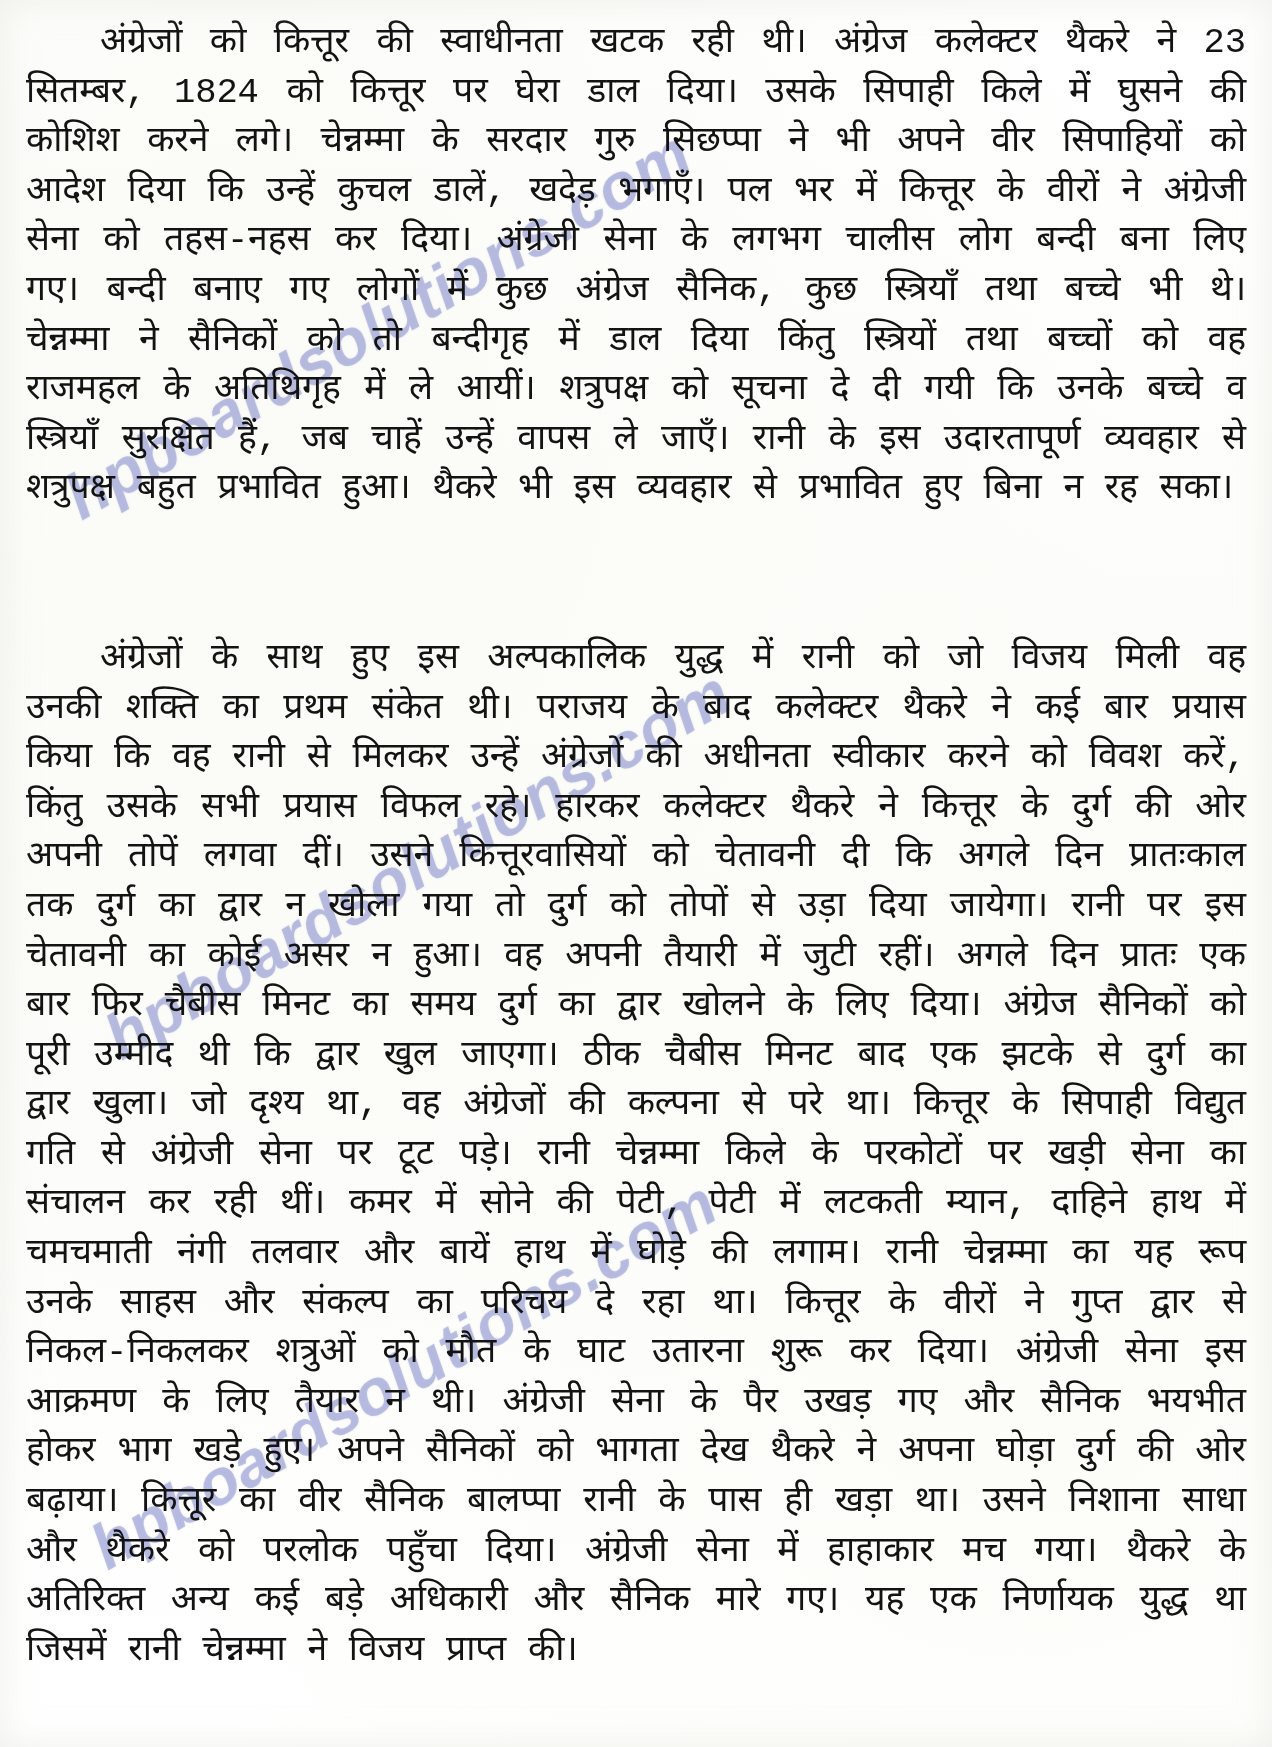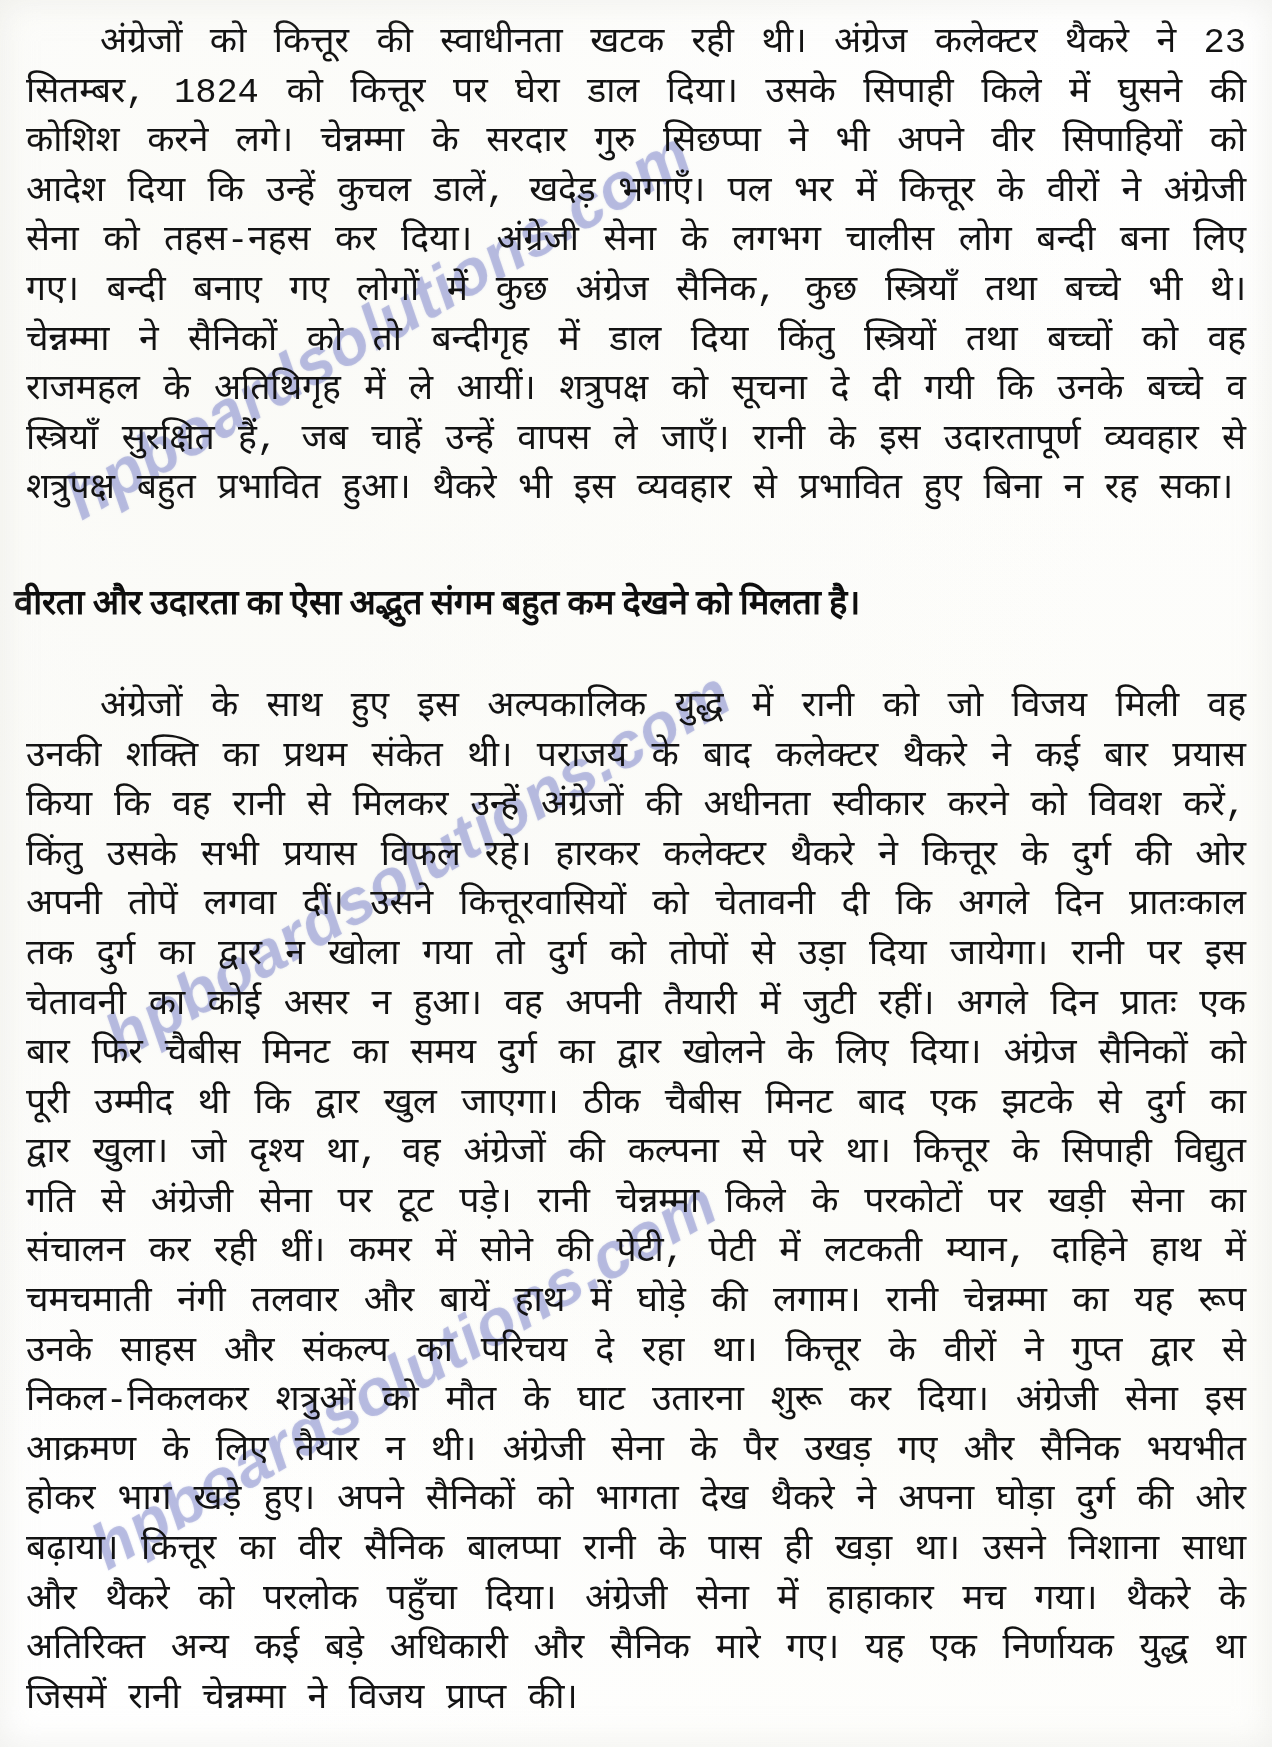--- a/index.html
+++ b/index.html
@@ -148,21 +148,20 @@
     <div class="wm wm-2">hpboardsolutions.com</div>
     <div class="wm wm-3">hpboardsolutions.com</div>
   </div>
 
   <div class="content">
 
     <p class="para first">अंग्रेजों को कित्तूर की स्वाधीनता खटक रही थी। अंग्रेज कलेक्टर थैकरे ने 23 सितम्बर, 1824 को कित्तूर पर घेरा डाल दिया। उसके सिपाही किले में घुसने की कोशिश करने लगे। चेन्नम्मा के सरदार गुरु सिछप्पा ने भी अपने वीर सिपाहियों को आदेश दिया कि उन्हें कुचल डालें, खदेड़ भगाएँ। पल भर में कित्तूर के वीरों ने अंग्रेजी सेना को तहस-नहस कर दिया। अंग्रेजी सेना के लगभग चालीस लोग बन्दी बना लिए गए। बन्दी बनाए गए लोगों में कुछ अंग्रेज सैनिक, कुछ स्त्रियाँ तथा बच्चे भी थे। चेन्नम्मा ने सैनिकों को तो बन्दीगृह में डाल दिया किंतु स्त्रियों तथा बच्चों को वह राजमहल के अतिथिगृह में ले आयीं। शत्रुपक्ष को सूचना दे दी गयी कि उनके बच्चे व स्त्रियाँ सुरक्षित हैं, जब चाहें उन्हें वापस ले जाएँ। रानी के इस उदारतापूर्ण व्यवहार से शत्रुपक्ष बहुत प्रभावित हुआ। थैकरे भी इस व्यवहार से प्रभावित हुए बिना न रह सका।</p>
 
     <div class="gap-before-heading"></div>
 
-    <p class="heading-line">वीरता और उदारता का ऐसा अद्भुत संगम बहुत कम देखने को मिलता है।</p>
 
     <div class="gap-after-heading"></div>
 
     <p class="para second">अंग्रेजों के साथ हुए इस अल्पकालिक युद्ध में रानी को जो विजय मिली वह उनकी शक्ति का प्रथम संकेत थी। पराजय के बाद कलेक्टर थैकरे ने कई बार प्रयास किया कि वह रानी से मिलकर उन्हें अंग्रेजों की अधीनता स्वीकार करने को विवश करें, किंतु उसके सभी प्रयास विफल रहे। हारकर कलेक्टर थैकरे ने कित्तूर के दुर्ग की ओर अपनी तोपें लगवा दीं। उसने कित्तूरवासियों को चेतावनी दी कि अगले दिन प्रातःकाल तक दुर्ग का द्वार न खोला गया तो दुर्ग को तोपों से उड़ा दिया जायेगा। रानी पर इस चेतावनी का कोई असर न हुआ। वह अपनी तैयारी में जुटी रहीं। अगले दिन प्रातः एक बार फिर चैबीस मिनट का समय दुर्ग का द्वार खोलने के लिए दिया। अंग्रेज सैनिकों को पूरी उम्मीद थी कि द्वार खुल जाएगा। ठीक चैबीस मिनट बाद  एक झटके से दुर्ग का द्वार खुला। जो दृश्य था, वह अंग्रेजों की कल्पना से परे था। कित्तूर के सिपाही विद्युत गति से अंग्रेजी सेना पर टूट पड़े। रानी चेन्नम्मा किले के परकोटों पर खड़ी सेना का संचालन कर रही थीं। कमर में सोने की पेटी, पेटी में लटकती म्यान, दाहिने हाथ में चमचमाती नंगी तलवार और बायें हाथ में घोड़े की लगाम। रानी चेन्नम्मा का यह रूप उनके साहस और संकल्प का परिचय दे रहा था। कित्तूर के वीरों ने गुप्त द्वार से निकल-निकलकर शत्रुओं को मौत के घाट उतारना शुरू कर दिया। अंग्रेजी सेना इस आक्रमण के लिए तैयार न थी। अंग्रेजी सेना के पैर उखड़ गए और सैनिक भयभीत होकर भाग खड़े हुए। अपने सैनिकों को भागता देख थैकरे ने अपना घोड़ा दुर्ग की ओर बढ़ाया। कित्तूर का वीर सैनिक बालप्पा रानी के पास ही खड़ा था। उसने निशाना साधा और थैकरे को परलोक पहुँचा दिया। अंग्रेजी सेना में हाहाकार मच गया। थैकरे के अतिरिक्त अन्य कई बड़े अधिकारी और सैनिक मारे गए। यह एक निर्णायक युद्ध था जिसमें रानी चेन्नम्मा ने विजय प्राप्त की।</p>
 
   </div>
 
   <div class="edge-shadow"></div>
 </div>
 

